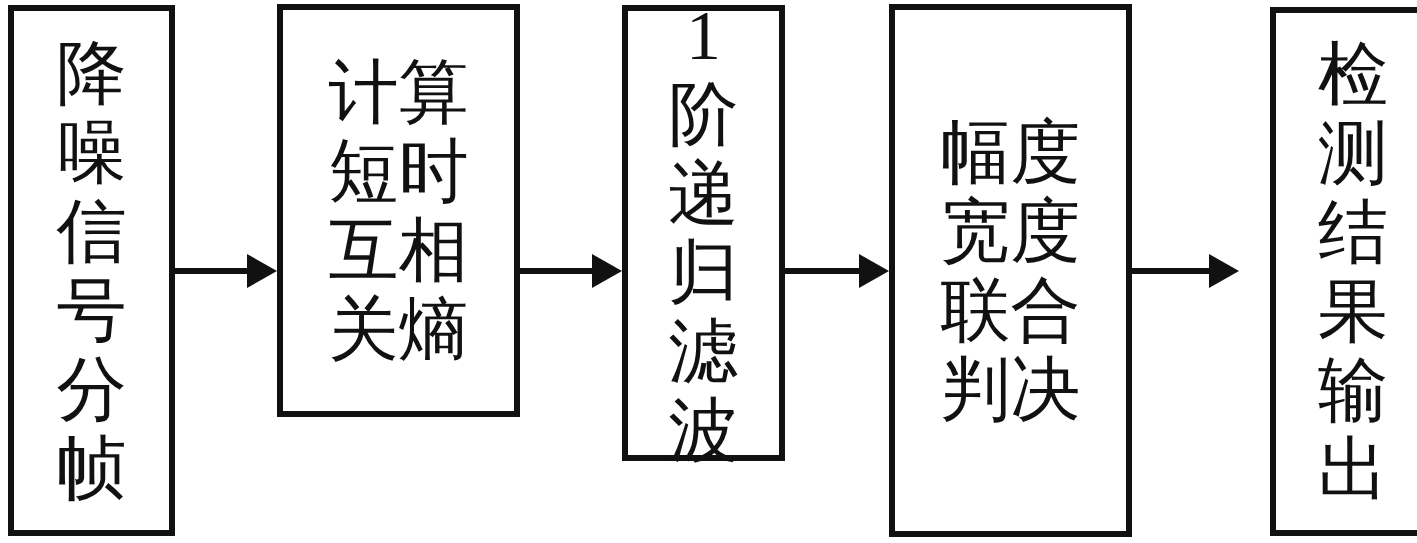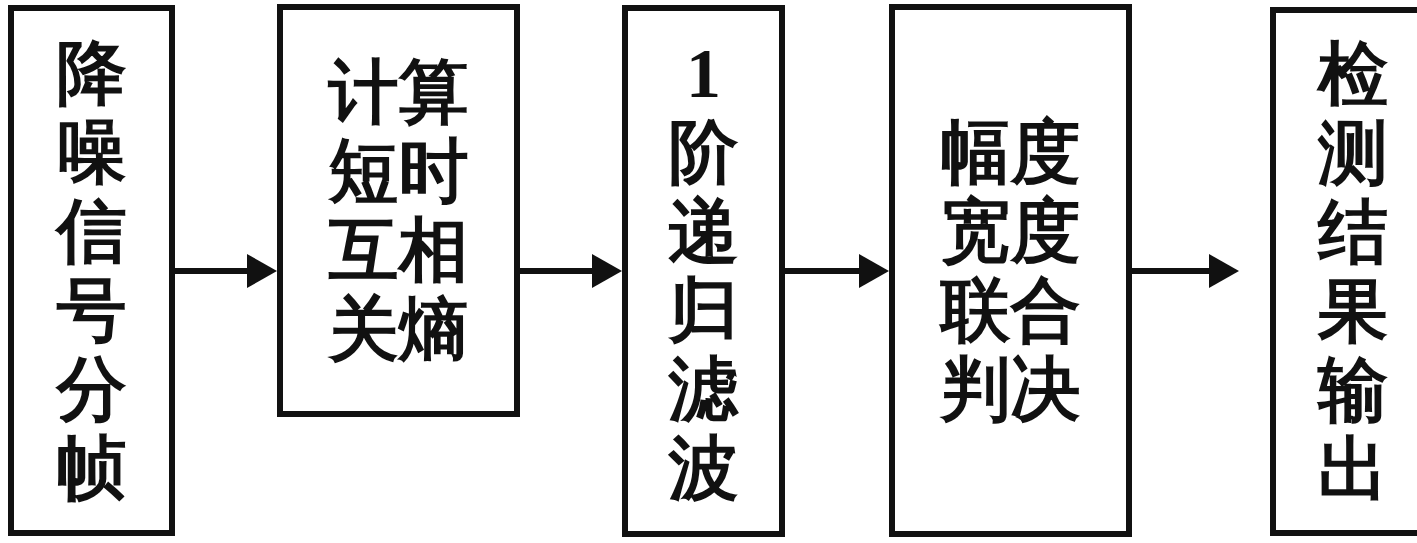--- a/index.html
+++ b/index.html
@@ -12,21 +12,20 @@
     padding: 0;
     background: var(--background);
   }
   .canvas {
     position: relative;
     width: 1417px;
     height: 543px;
     background: var(--background);
     font-family: "Liberation Serif", "DejaVu Serif", serif;
     overflow: hidden;
-    font-weight: bold;
   }
   .node {
     position: absolute;
     box-sizing: border-box;
     border: 6px solid var(--stroke);
     background: var(--background);
     display: flex;
     align-items: center;
     justify-content: center;
   }
@@ -78,21 +77,21 @@
 
   <div class="node node-wide" style="left:277px; top:4px; width:243px; height:413px;">
     <div class="node-text">计算短时互相关熵</div>
   </div>
 
   <div class="arrow" style="left:520px; width:102px;">
     <div class="arrow-line"></div>
     <div class="arrow-head"></div>
   </div>
 
-  <div class="node node-narrow" style="left:622px; top:5px; width:163px; height:532px;">
+  <div class="node node-narrow" style="left:622px; top:5px; width:163px; height:456px;">
     <div class="node-text">1阶递归滤波</div>
   </div>
 
   <div class="arrow" style="left:785px; width:104px;">
     <div class="arrow-line"></div>
     <div class="arrow-head"></div>
   </div>
 
   <div class="node node-wide" style="left:889px; top:4px; width:243px; height:533px;">
     <div class="node-text">幅度宽度联合判决</div>

